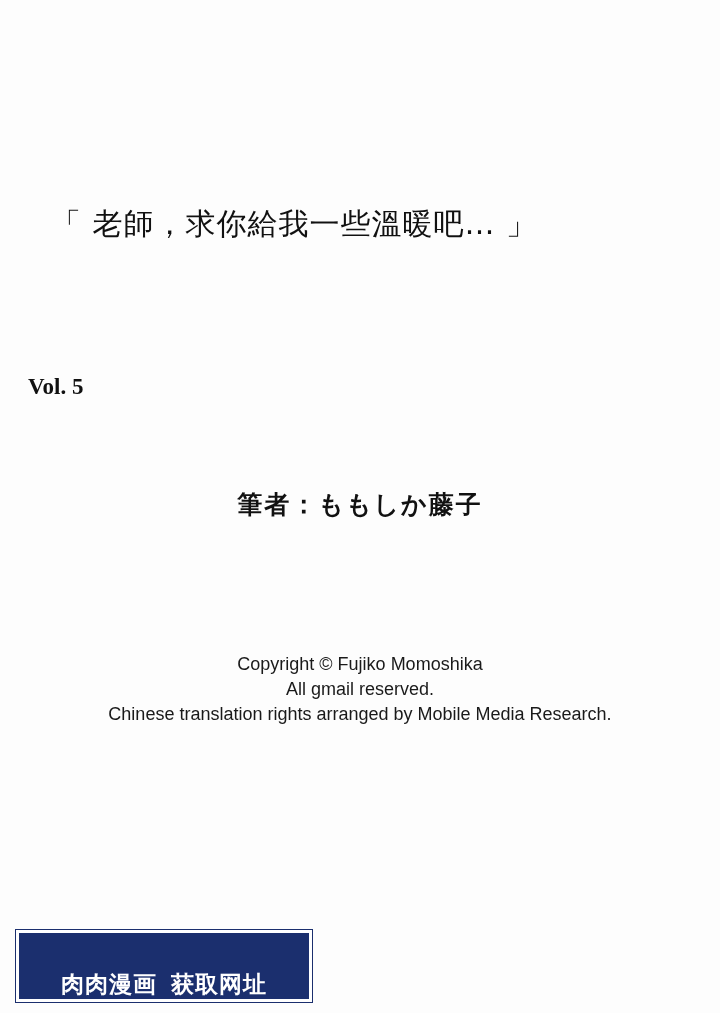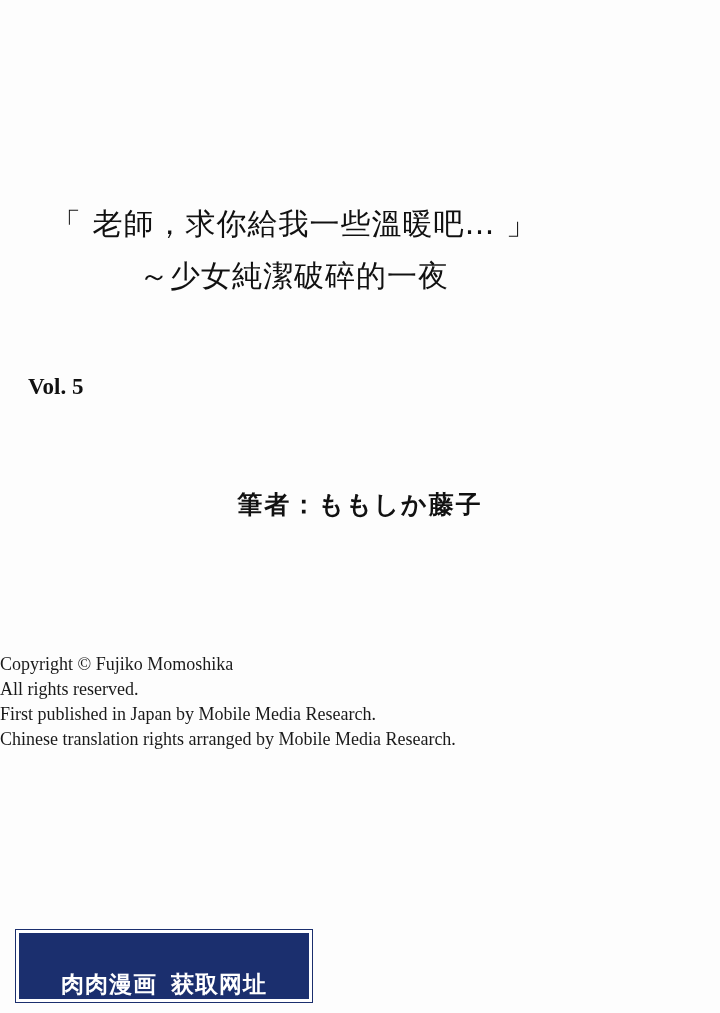--- a/index.html
+++ b/index.html
@@ -73,22 +73,22 @@
     width: 455px;
     height: 75px;
     background: #fdfdfd;
   }
 
   .copyright {
     position: absolute;
     top: 652px;
     left: 0;
     width: 720px;
-    text-align: left;
-    font-family: Liberation Serif, serif;
+    text-align: center;
+    font-family: Liberation Sans, sans-serif;
     font-size: 18px;
     line-height: 25px;
     color: #1a1a1a;
   }
   .copyright div {
     white-space: nowrap;
   }
 
   .watermark {
     position: absolute;
@@ -127,33 +127,31 @@
     white-space: nowrap;
   }
 </style>
 </head>
 <body>
 
 <div class="page">
 
   <div class="title-block">
     <div class="title-line">「 老師，求你給我一些溫暖吧… 」</div>
-    <div class="title-line">～少女純潔破碎的一夜</div>
   </div>
 
   <div class="volume">Vol. 5</div>
 
   <div class="author">筆者：ももしか藤子</div>
 
   <div class="logo-placeholder"></div>
 
   <div class="copyright">
     <div>Copyright © Fujiko Momoshika</div>
-    <div>All rights reserved.</div>
-    <div>First published in Japan by Mobile Media Research.</div>
+    <div>All gmail reserved.</div>
     <div>Chinese translation rights arranged by Mobile Media Research.</div>
   </div>
 
   <div class="watermark">
     <div class="wm-top">
       <span>肉肉漫画</span><span class="gap"></span><span>获取网址</span>
     </div>
   </div>
 
 </div>

